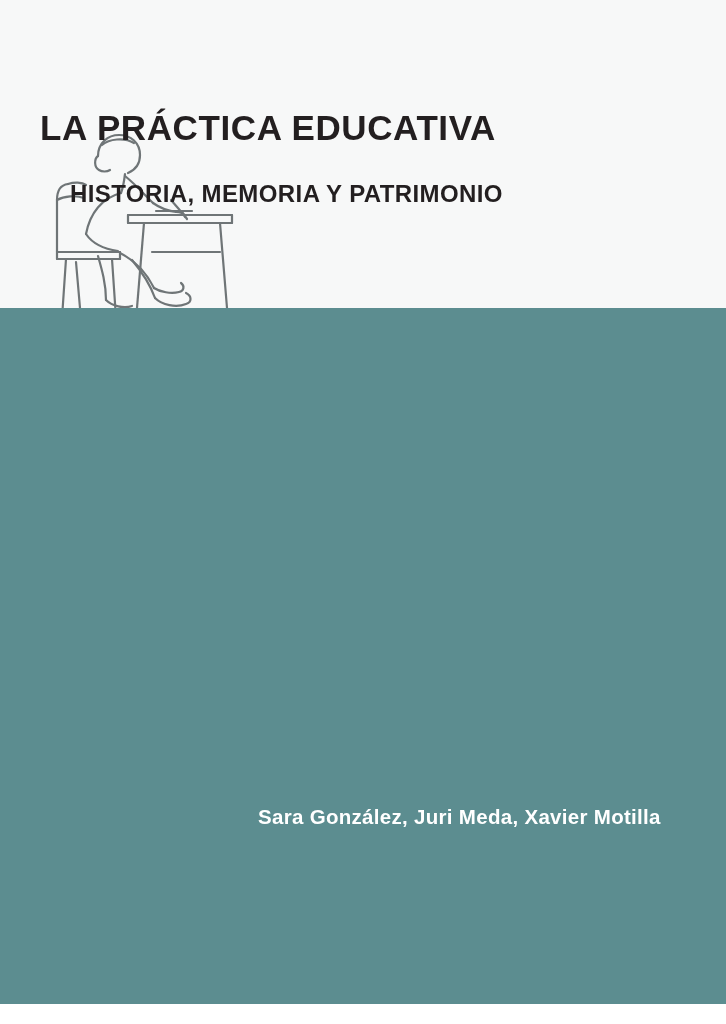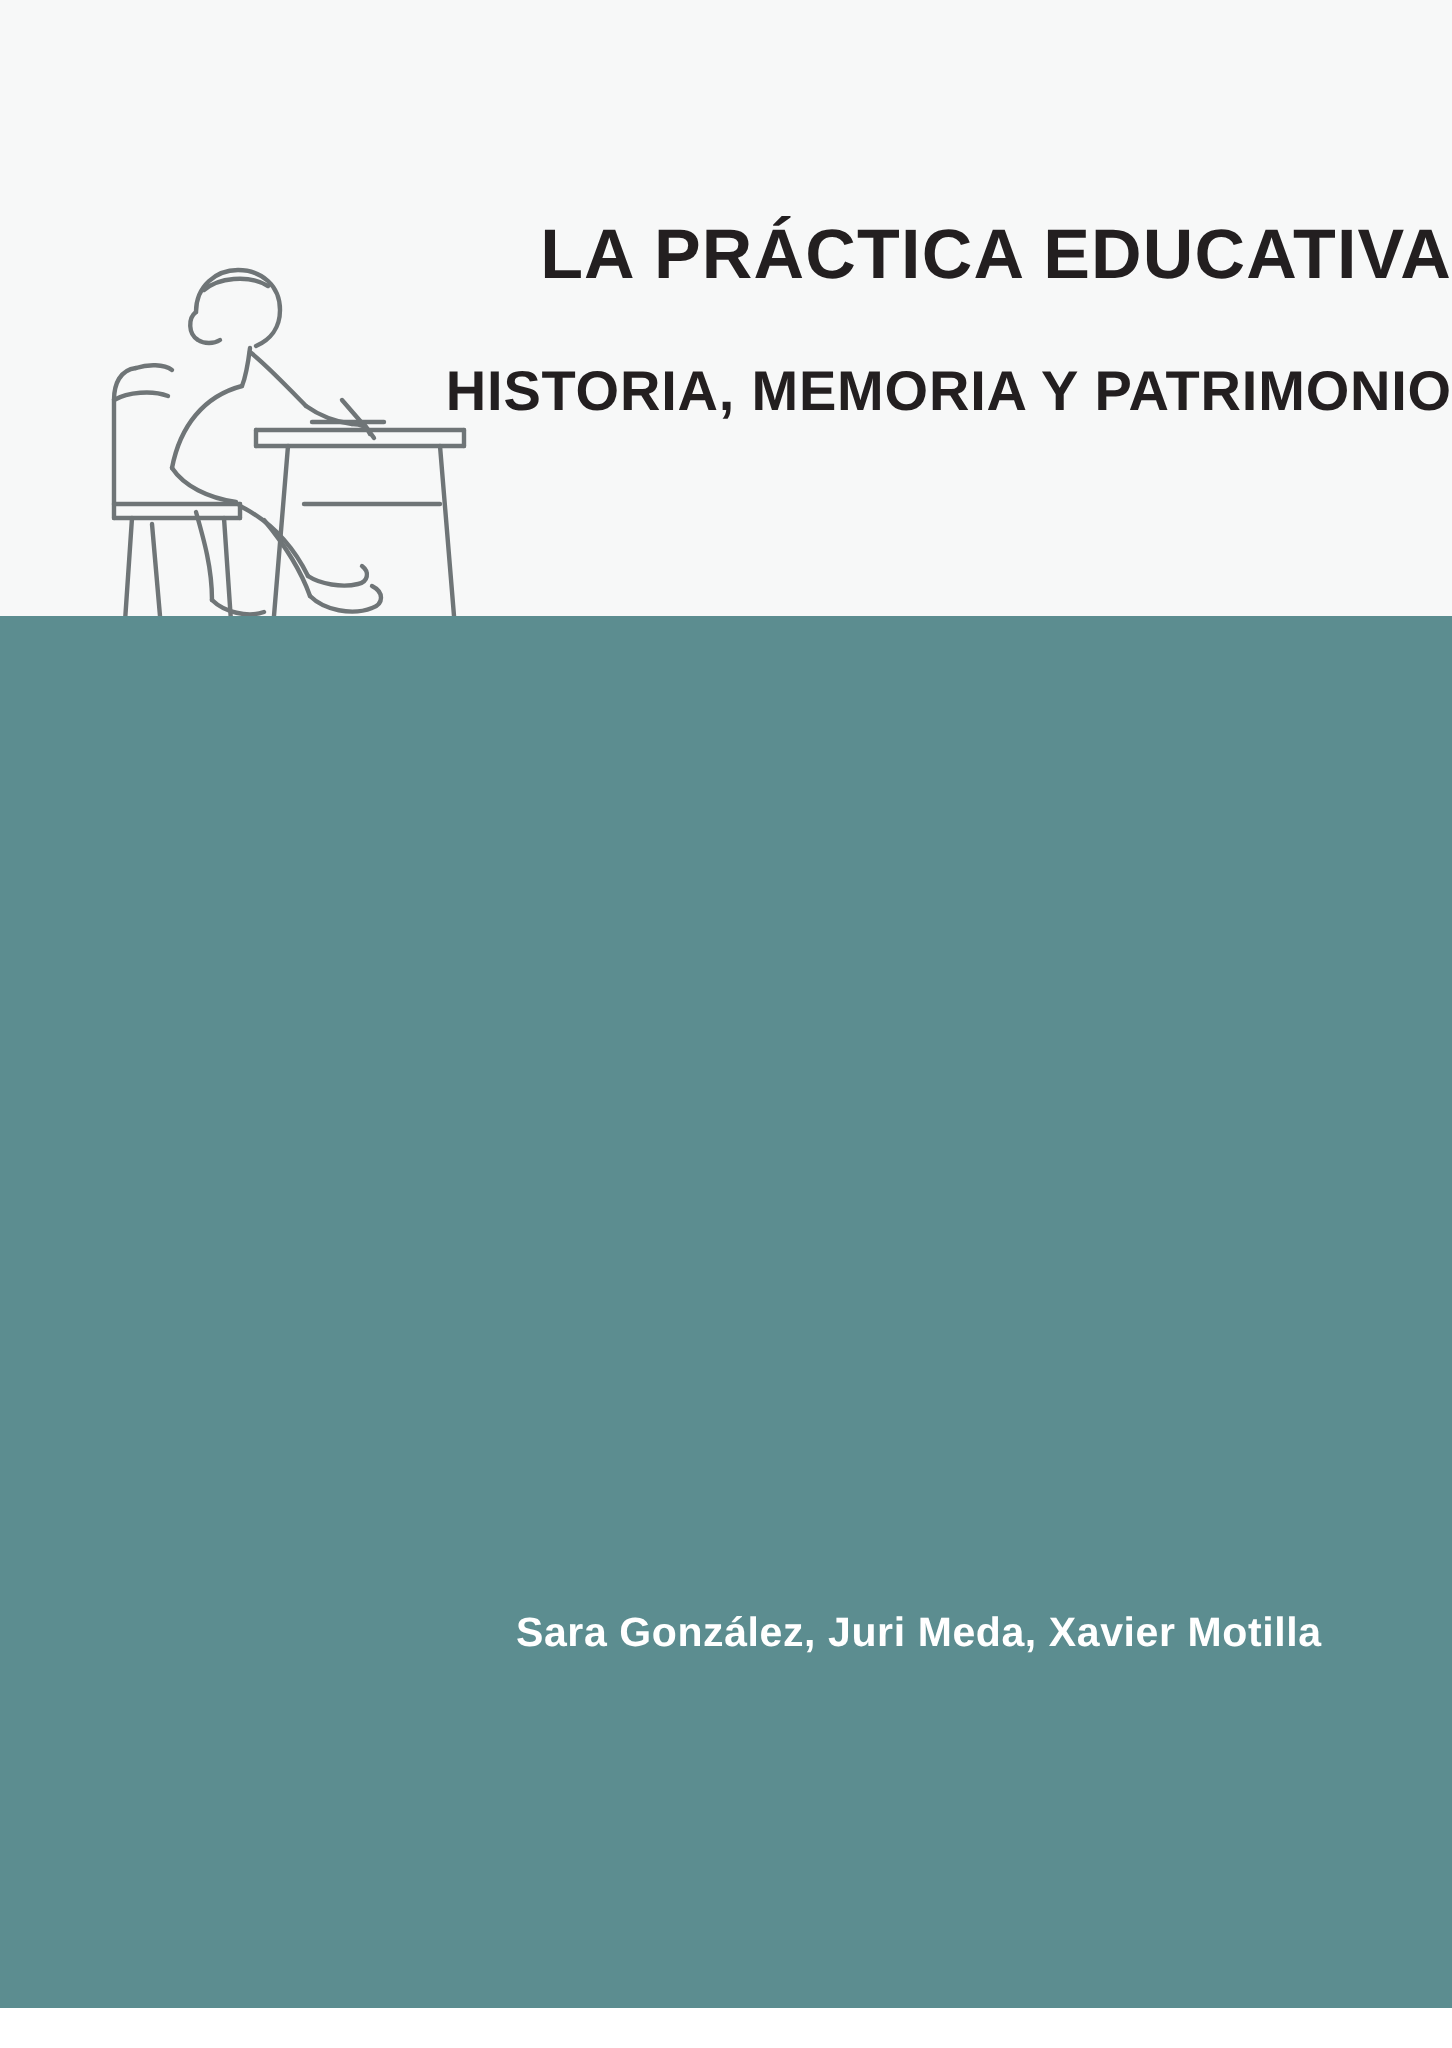--- a/index.html
+++ b/index.html
@@ -34,32 +34,32 @@
     height: 3px;
     background: #5d6265;
   }
   .rule-top { top: 325px; }
 
   .title-block {
     position: absolute;
     left: 0;
     top: 108px;
     width: 726px;
-    text-align: right;
+    text-align: left;
   }
   .main-title {
     font-size: 35px;
     font-weight: bold;
     letter-spacing: 0.6px;
     color: #231f20;
     margin: 0;
     padding-left: 40px;
   }
   .subtitle {
-    font-size: 28px;
+    font-size: 24px;
     font-weight: bold;
     letter-spacing: 0.4px;
     color: #231f20;
     margin: 0;
     padding-top: 32px;
     padding-left: 70px;
   }
 
   
   .illustration {

